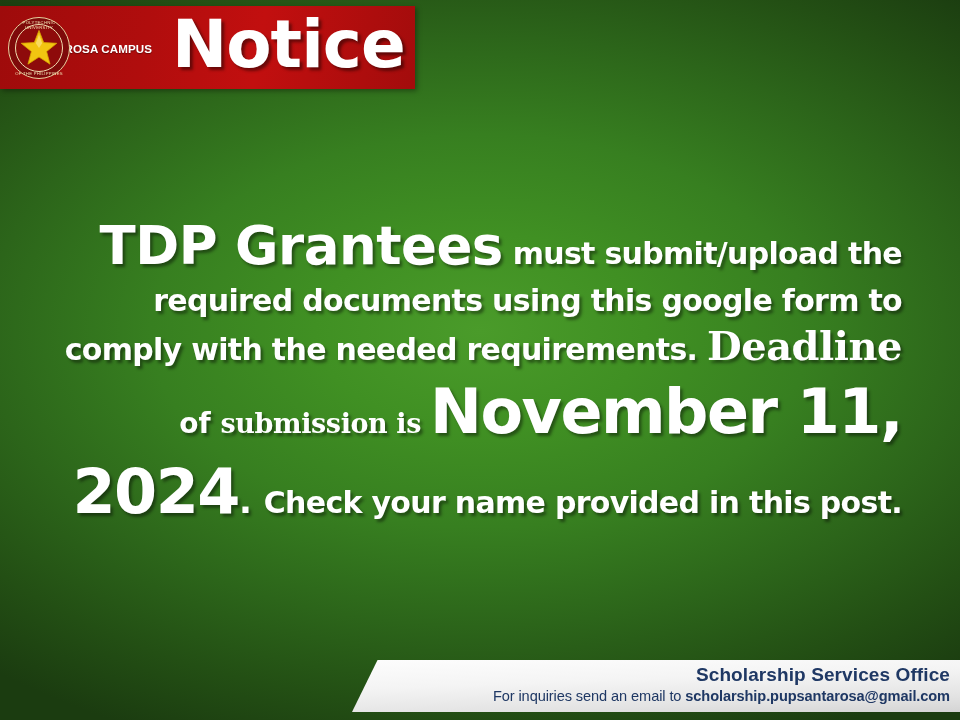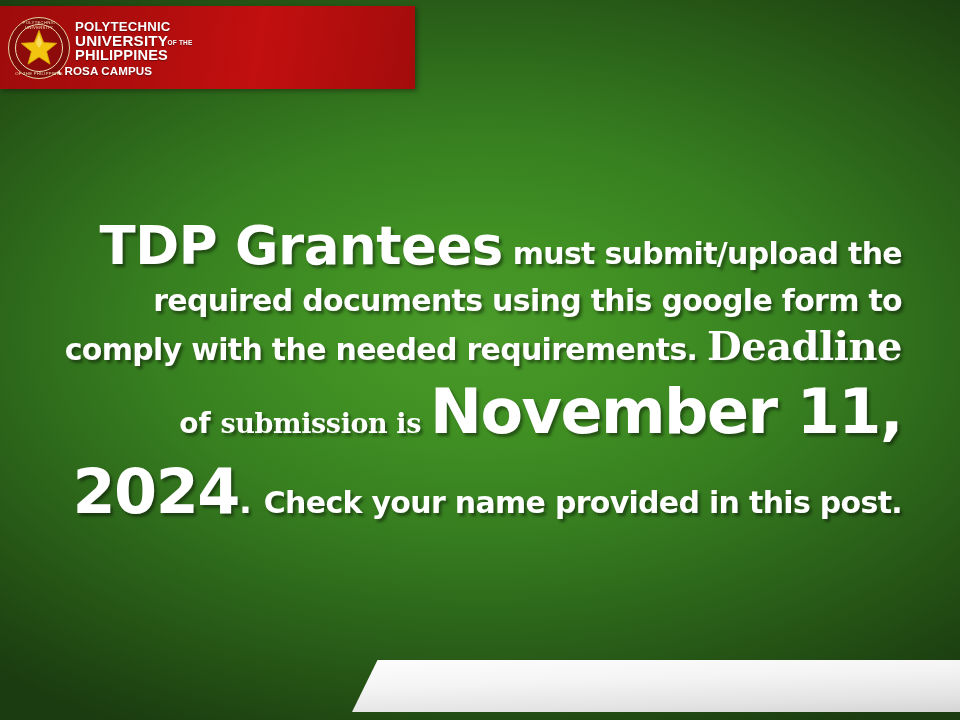--- a/index.html
+++ b/index.html
@@ -252,31 +252,30 @@
         <div class="ring-inner"></div>
         <div class="seal-text-top">POLYTECHNIC UNIVERSITY</div>
         <div class="seal-text-bottom">OF THE PHILIPPINES</div>
         <svg class="star" viewBox="0 0 100 100">
           <polygon points="50,6 61.8,36.5 94.5,38.2 69,58.8 77.6,90.4 50,72.5 22.4,90.4 31,58.8 5.5,38.2 38.2,36.5" fill="#f2c511" stroke="#d9a400" stroke-width="2"></polygon>
           <polygon points="50,16 58,38 50,50 42,38" fill="#fbe27a" opacity="0.75"></polygon>
         </svg>
       </div>
 
       <div id="logo-col">
-        <div id="logo-words">
-          <div class="lw-line lw-1">POLYTECHNIC</div>
-          <div class="lw-line lw-2">
-            <span>UNIVERSITY</span>
-            <span class="lw-of">OF THE</span>
-          </div>
-          <div class="lw-line lw-3">PHILIPPINES</div>
-        </div>
         <div id="logo-campus">SANTA ROSA CAMPUS</div>
       </div>
     </div>
 
+    <div id="notice-title">Notice</div>
   </div>
 
   <div id="message"><span class="seg s-huge-a">TDP Grantees</span><span class="seg s-body"> must submit/upload the required documents using this google form to comply with the needed requirements. </span><span class="seg s-deadline">Deadline</span><span class="seg s-of"> of </span><span class="seg s-small">submission is </span><span class="seg s-date">November 11, 2024</span><span class="seg s-period">. </span><span class="seg s-last">Check your name provided in this post.</span></div>
 
   <div id="footer-banner"></div>
+  <div id="footer-text">
+    <div id="footer-office">Scholarship Services Office</div>
+    <div id="footer-inquiry">
+      <span>For inquiries send an email to </span><span id="footer-email">scholarship.pupsantarosa@gmail.com</span>
+    </div>
+  </div>
 
 </div>
 
 </body></html>

